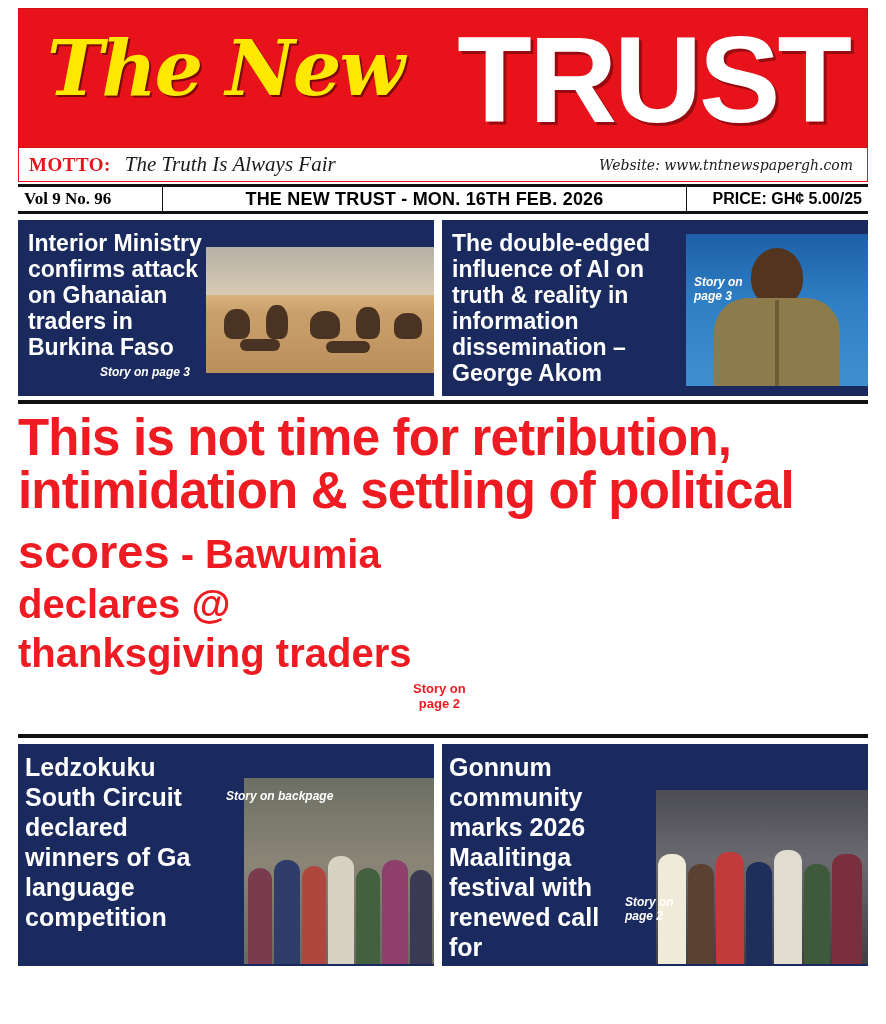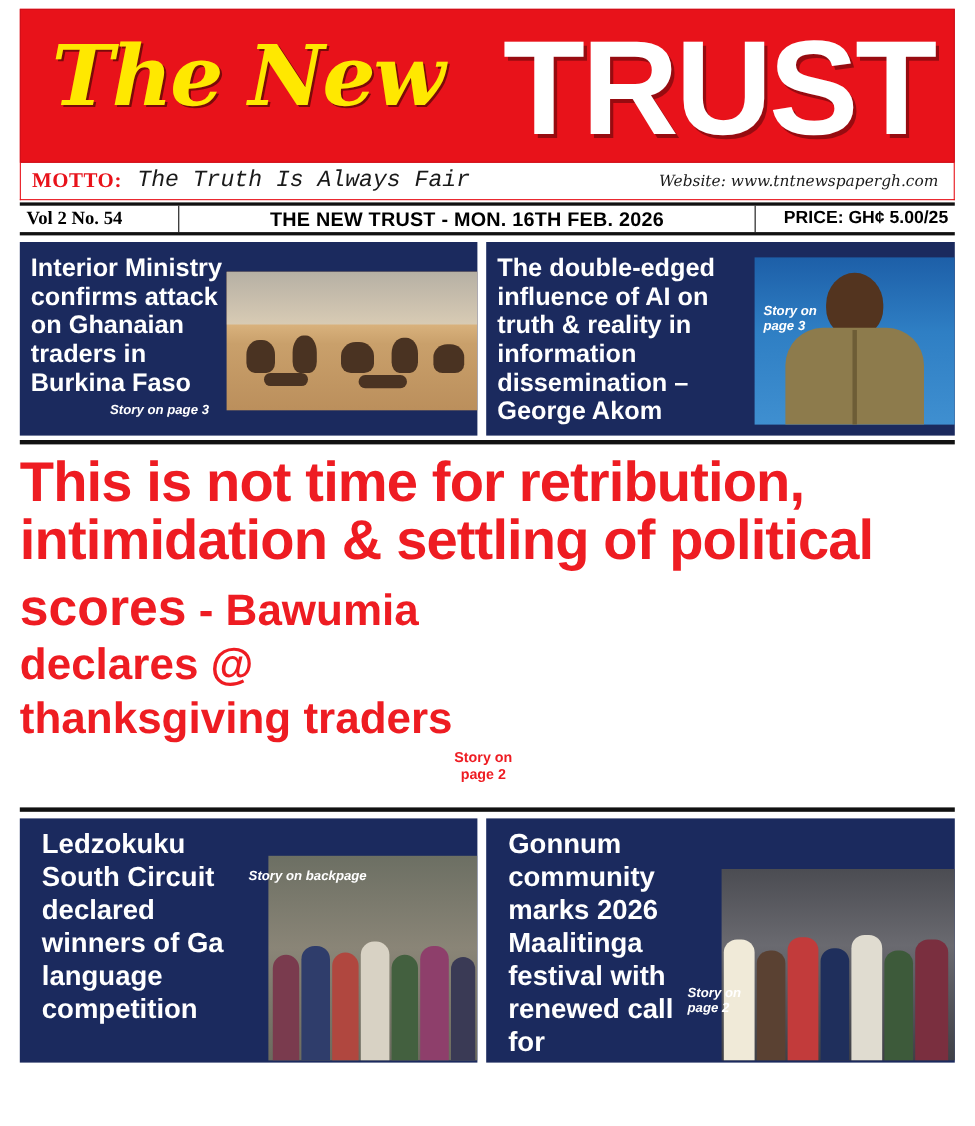--- a/index.html
+++ b/index.html
@@ -64,21 +64,21 @@
   }
   .motto-label {
     color: #e8121a;
     font-weight: bold;
     font-size: 19px;
     font-family: "Liberation Serif", serif;
     letter-spacing: 0.5px;
   }
   .motto-text {
     margin-left: 14px;
-    font-family: Liberation Mono, monospace;
+    font-family: Liberation Serif, serif;
     font-style: italic;
     font-size: 21px;
     color: #1a1a1a;
   }
   .motto-website {
     position: absolute;
     right: 14px;
     font-family: "DejaVu Serif", serif;
     font-style: italic;
     font-size: 14px;
@@ -296,21 +296,21 @@
     position: relative;
     overflow: hidden;
   }
   .bteaser.left { width: 416px; }
   .bteaser.right { flex: 1; }
   .bteaser-headline {
     color: #ffffff;
     font-weight: bold;
     font-size: 25px;
     line-height: 1.2;
-    padding: 8px 6px 0 20px;
+    padding: 8px 6px 0 7px;
     width: 215px;
     position: relative;
     z-index: 3;
   }
   .bteaser.right .bteaser-headline { width: 200px; }
   .bteaser-story {
     position: absolute;
     z-index: 4;
     color: #ffffff;
     font-weight: bold;
@@ -345,21 +345,21 @@
     <div class="masthead-trust">TRUST</div>
   </div>
 
   <div class="motto-bar">
     <span class="motto-label">MOTTO:</span>
     <span class="motto-text">The Truth Is Always Fair</span>
     <span class="motto-website">Website: www.tntnewspapergh.com</span>
   </div>
 
   <div class="info-bar">
-    <div class="info-vol">Vol 2 No. 54</div>
+    <div class="info-vol">Vol 9 No. 96</div>
     <div class="info-center">THE NEW TRUST - MON. 16TH FEB. 2026</div>
     <div class="info-price">PRICE: GH¢ 5.00/25</div>
   </div>
 
   <div class="teaser-row">
 
     <div class="teaser left">
       <div class="teaser-photo t1-photo">
         <div class="blob" style="left:18px;top:62px;width:26px;height:30px;"></div>
         <div class="blob" style="left:60px;top:58px;width:22px;height:34px;"></div>

